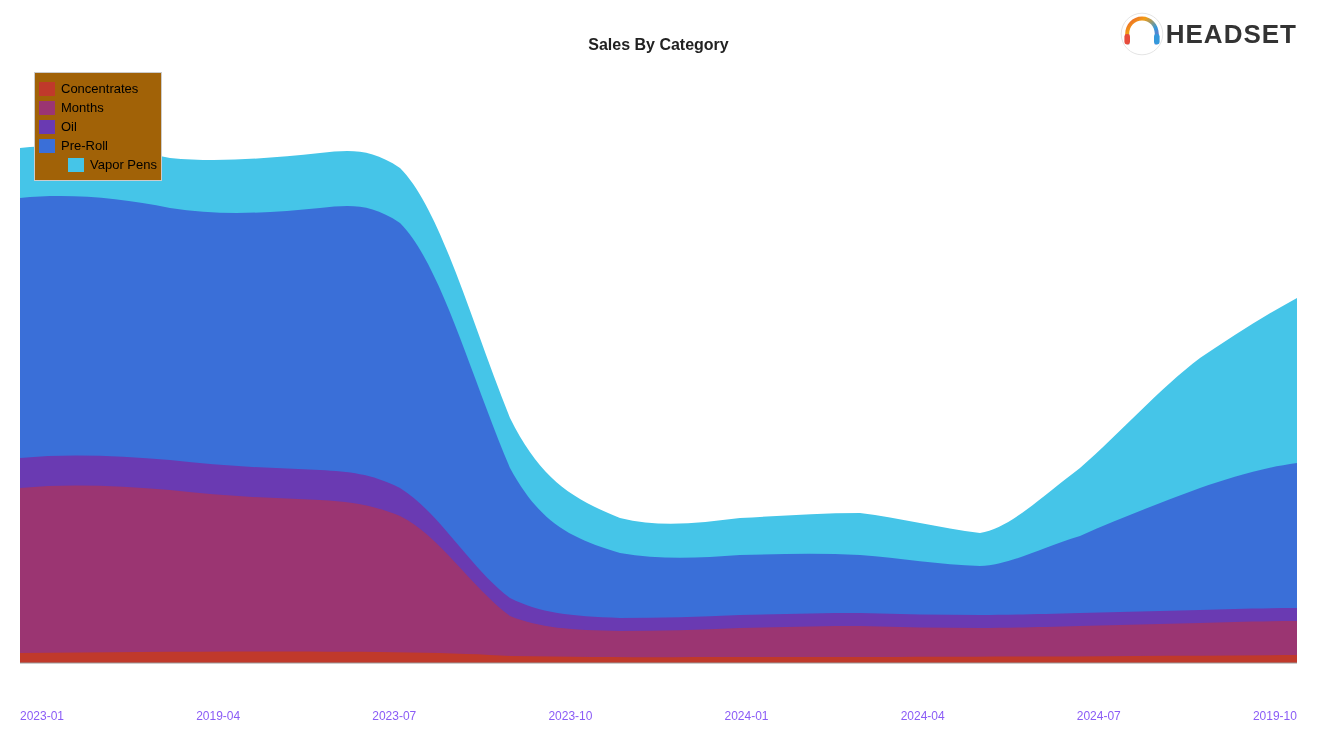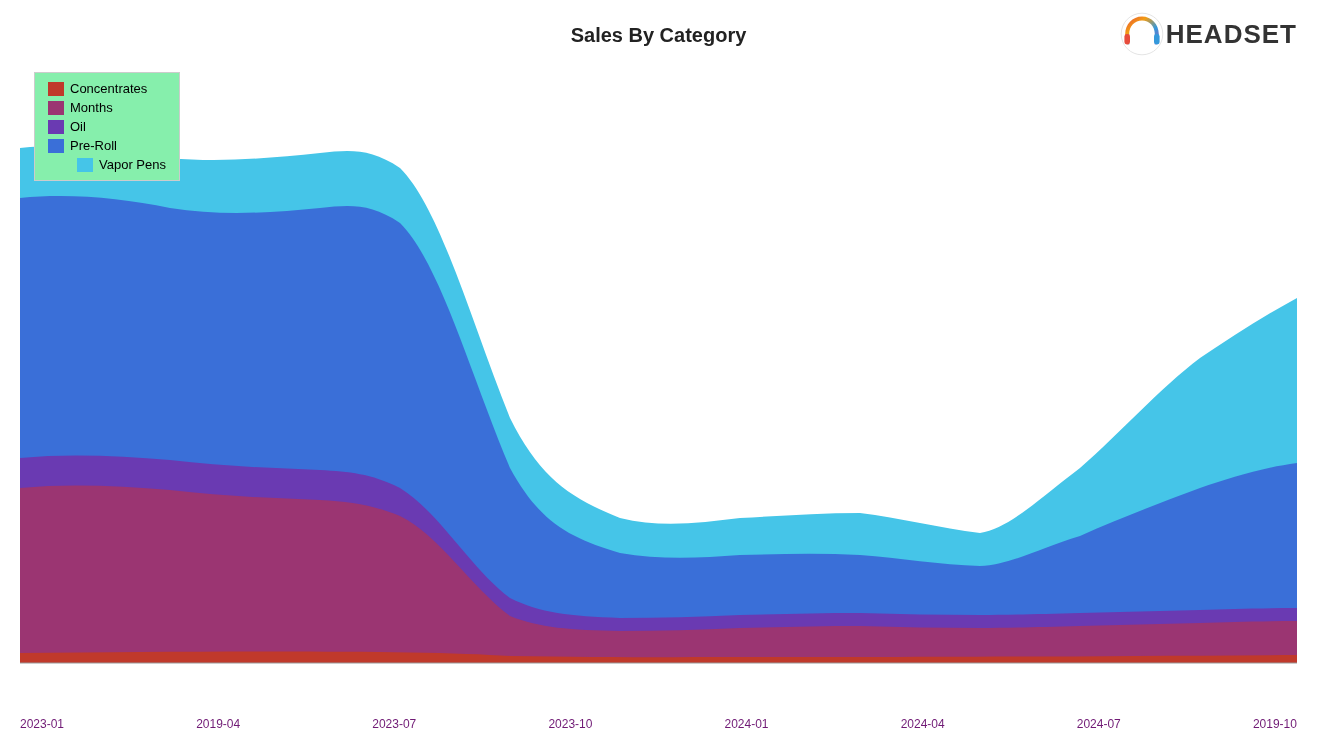--- a/index.html
+++ b/index.html
@@ -12,24 +12,24 @@
     }
     .chart-container {
       width: 1317px;
       height: 743px;
       position: relative;
       background: #fff;
     }
     .chart-title {
       width: 100%;
       text-align: center;
-      font-size: 20px;
+      font-size: 16px;
       font-weight: bold;
       color: #222;
-      margin-top: 10px;
+      margin-top: 22px;
       position: absolute;
       left: 0;
       top: 14px;
     }
     .logo-area {
       position: absolute;
       top: 10px;
       right: 20px;
       display: flex;
       align-items: center;
@@ -43,23 +43,23 @@
       font-size: 26px;
       font-weight: 900;
       color: #333;
       letter-spacing: 1px;
       text-transform: uppercase;
     }
     .legend {
       position: absolute;
       top: 72px;
       left: 34px;
-      background: #86efac;
+      background: #a16207;
       border: 1px solid #ccc;
-      padding: 8px 13px;
+      padding: 8px 4px;
       font-size: 13px;
       z-index: 10;
     }
     .legend-item {
       display: flex;
       align-items: center;
       gap: 6px;
       margin-bottom: 4px;
     }
     .legend-item:last-child { margin-bottom: 0; margin-left: 29px; }
@@ -71,27 +71,27 @@
     }
     .chart-area {
       position: absolute;
       top: 68px;
       left: 20px;
       right: 20px;
       bottom: 60px;
     }
     .x-axis-labels {
       position: absolute;
-      bottom: 12px;
+      bottom: 20px;
       left: 20px;
       right: 20px;
       display: flex;
       justify-content: space-between;
       font-size: 12px;
-      color: #701a75;
+      color: #8b5cf6;
     }
     .footer-info {
       position: absolute;
       bottom: 4px;
       left: 24px;
       font-size: 11px;
       color: #555;
       line-height: 1.5;
     }
     .footer-info span.label {

